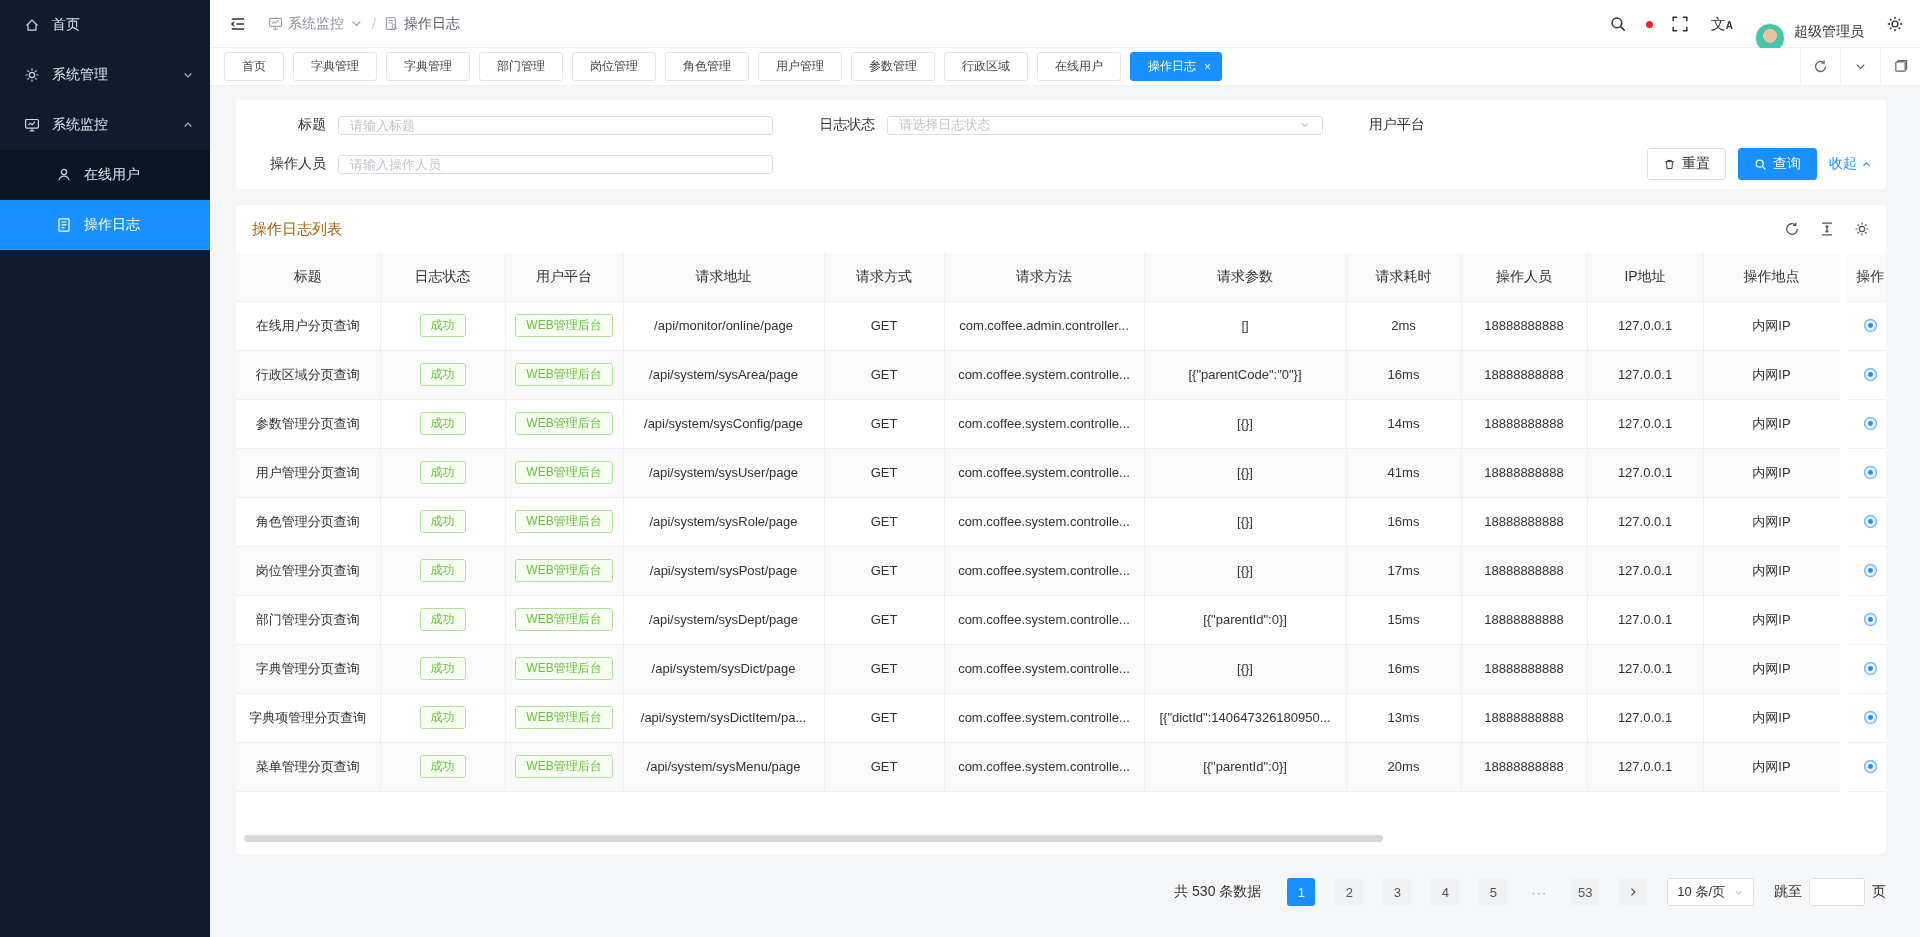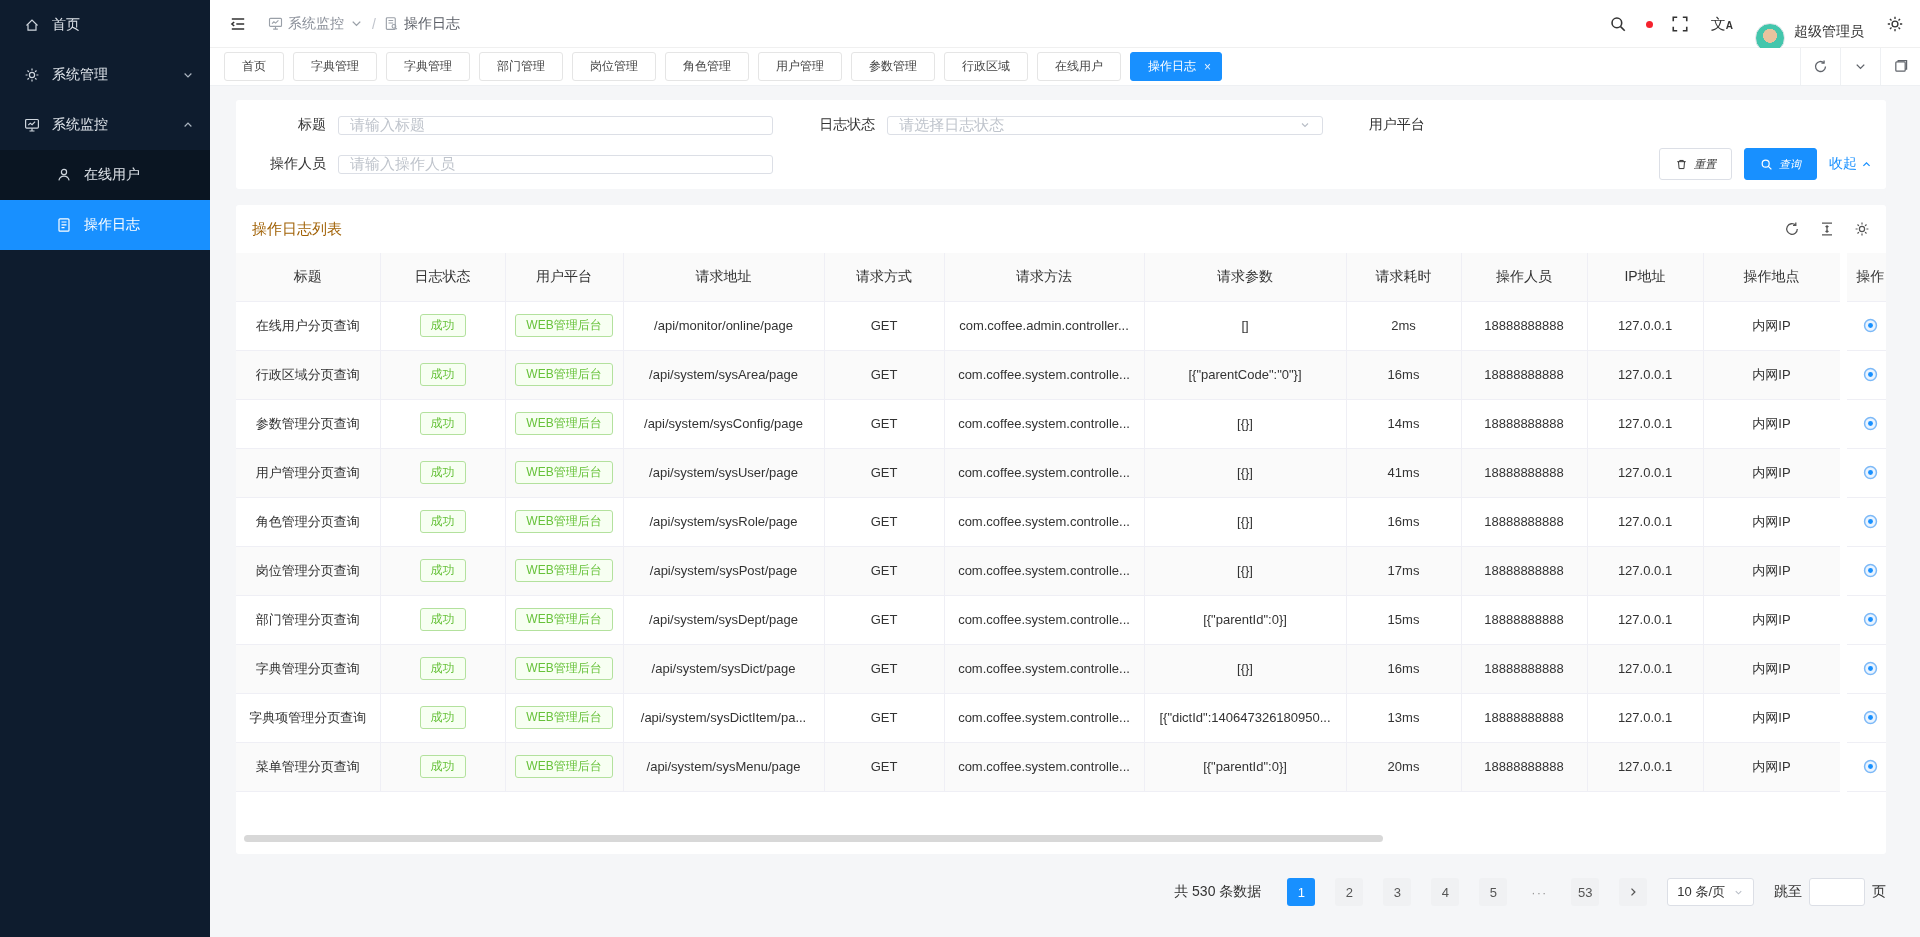--- a/index.html
+++ b/index.html
@@ -50,28 +50,28 @@
   .tab-ctrl { width:40px; height:100%; display:flex; align-items:center; justify-content:center; border-left:1px solid #eef0f3; color:#60646b; cursor:pointer; }
   .tab-ctrl svg { width:15px; height:15px; }
 
   .content { flex:1; padding:14px 34px 0 26px; min-height:0; display:flex; flex-direction:column; }
 
   
   .filter-card { background:#fff; border-radius:3px; padding:9px 14px; }
   .filter-grid { display:grid; grid-template-columns:1fr 1fr 1fr; column-gap:26px; row-gap:7px; }
   .field { display:flex; align-items:center; height:32px; }
   .field-label { width:88px; text-align:right; padding-right:12px; font-size:14px; color:#333; flex-shrink:0; }
-  .input, .select { flex:1; height:19px; border:1px solid #dcdfe6; border-radius:3px; background:#fff; display:flex; align-items:center; padding:0 11px; font-size:15px;font-family:Liberation Serif, serif; }
+  .input, .select { flex:1; height:19px; border:1px solid #dcdfe6; border-radius:3px; background:#fff; display:flex; align-items:center; padding:0 11px; font-size:13px; }
   input.input { outline:none; color:#333; }
   input.input::placeholder { color:#bfc4cc; }
   .select { cursor:pointer; justify-content:space-between; }
   .select .sel-placeholder { color:#bfc4cc; }
   .select .sel-chevron { width:12px; height:12px; color:#b8bdc6; }
   .filter-actions { display:flex; align-items:center; justify-content:flex-end; gap:12px; height:32px; }
-  .btn { height:32px; display:inline-flex; align-items:center; gap:6px; padding:0 15px; border-radius:3px; font-size:11px; cursor:pointer; border:1px solid #dcdfe6; background:#fff; color:#333;font-style:italic; }
+  .btn { height:32px; display:inline-flex; align-items:center; gap:6px; padding:0 15px; border-radius:3px; font-size:14px; cursor:pointer; border:1px solid #dcdfe6; background:#fff; color:#333; }
   .btn svg { width:13px; height:13px; }
   .btn-primary { background:#1890ff; border-color:#1890ff; color:#fff; }
   .link-collapse { display:inline-flex; align-items:center; gap:4px; color:#1890ff; font-size:14px; cursor:pointer; }
   .link-collapse svg { width:11px; height:11px; }
 
   
   .table-card { background:#fff; border-radius:3px; margin-top:16px; height:649px; position:relative; display:flex; flex-direction:column; overflow:hidden; }
   .table-head { height:48px; display:flex; align-items:center; padding:0 16px; }
   .table-title { font-size:15px; font-weight:500; color:#a16207; }
   .table-tools { margin-left:auto; display:flex; align-items:center; gap:19px; color:#555; }

